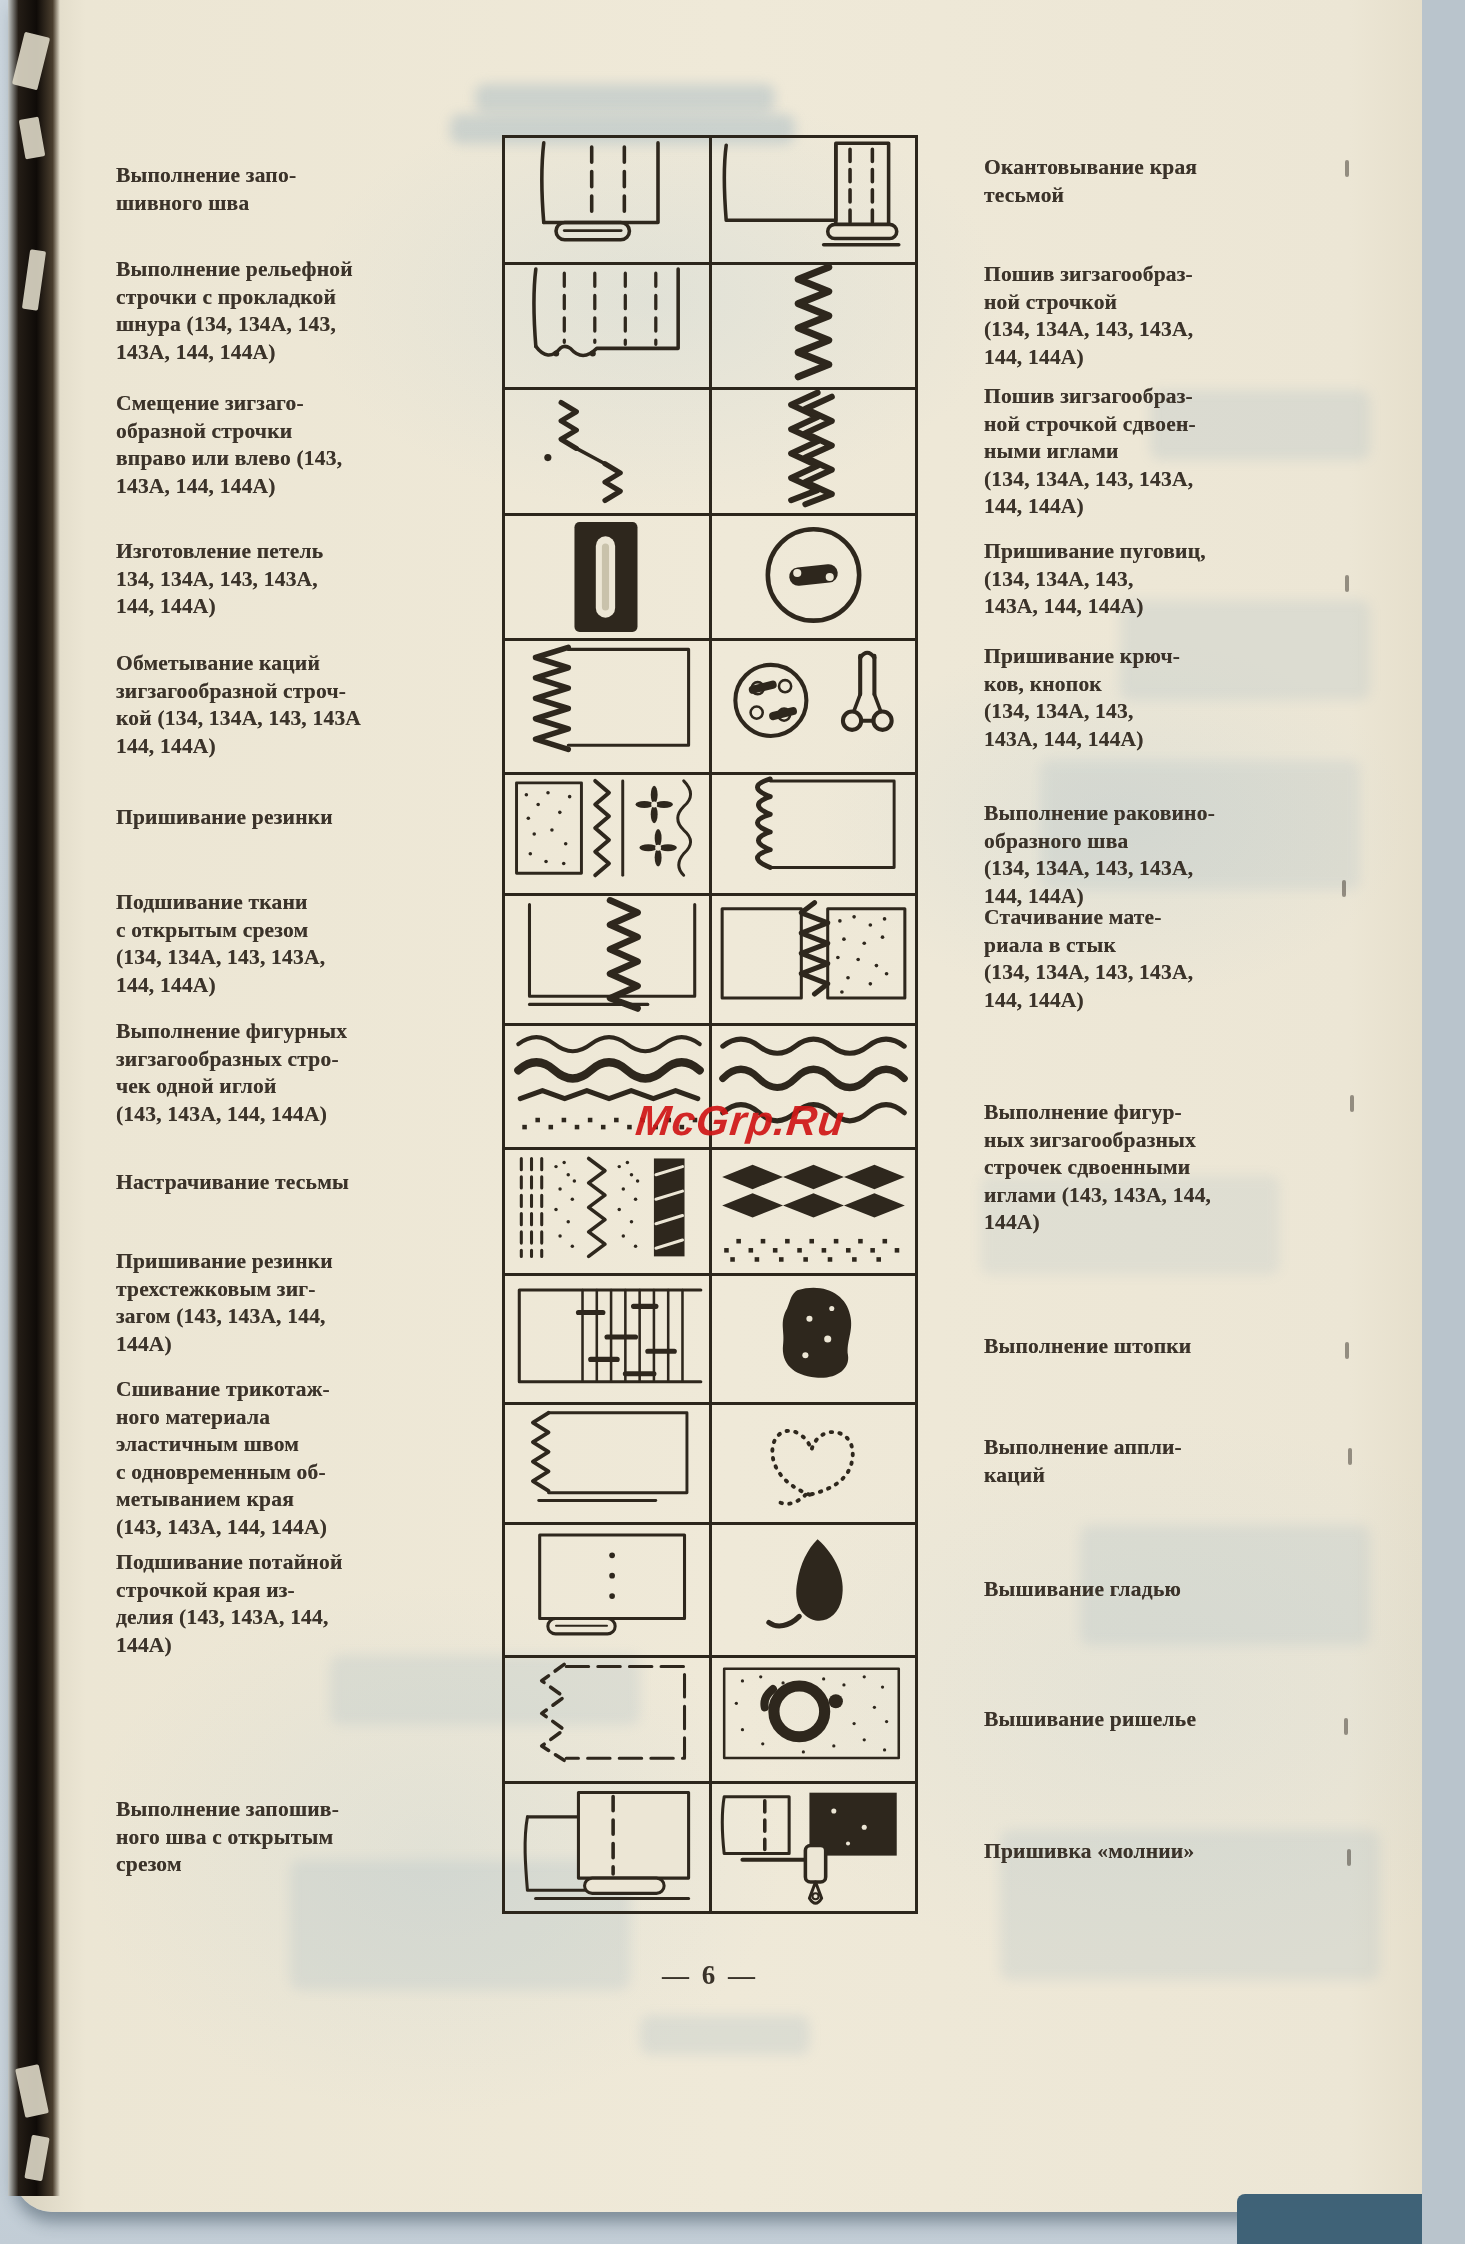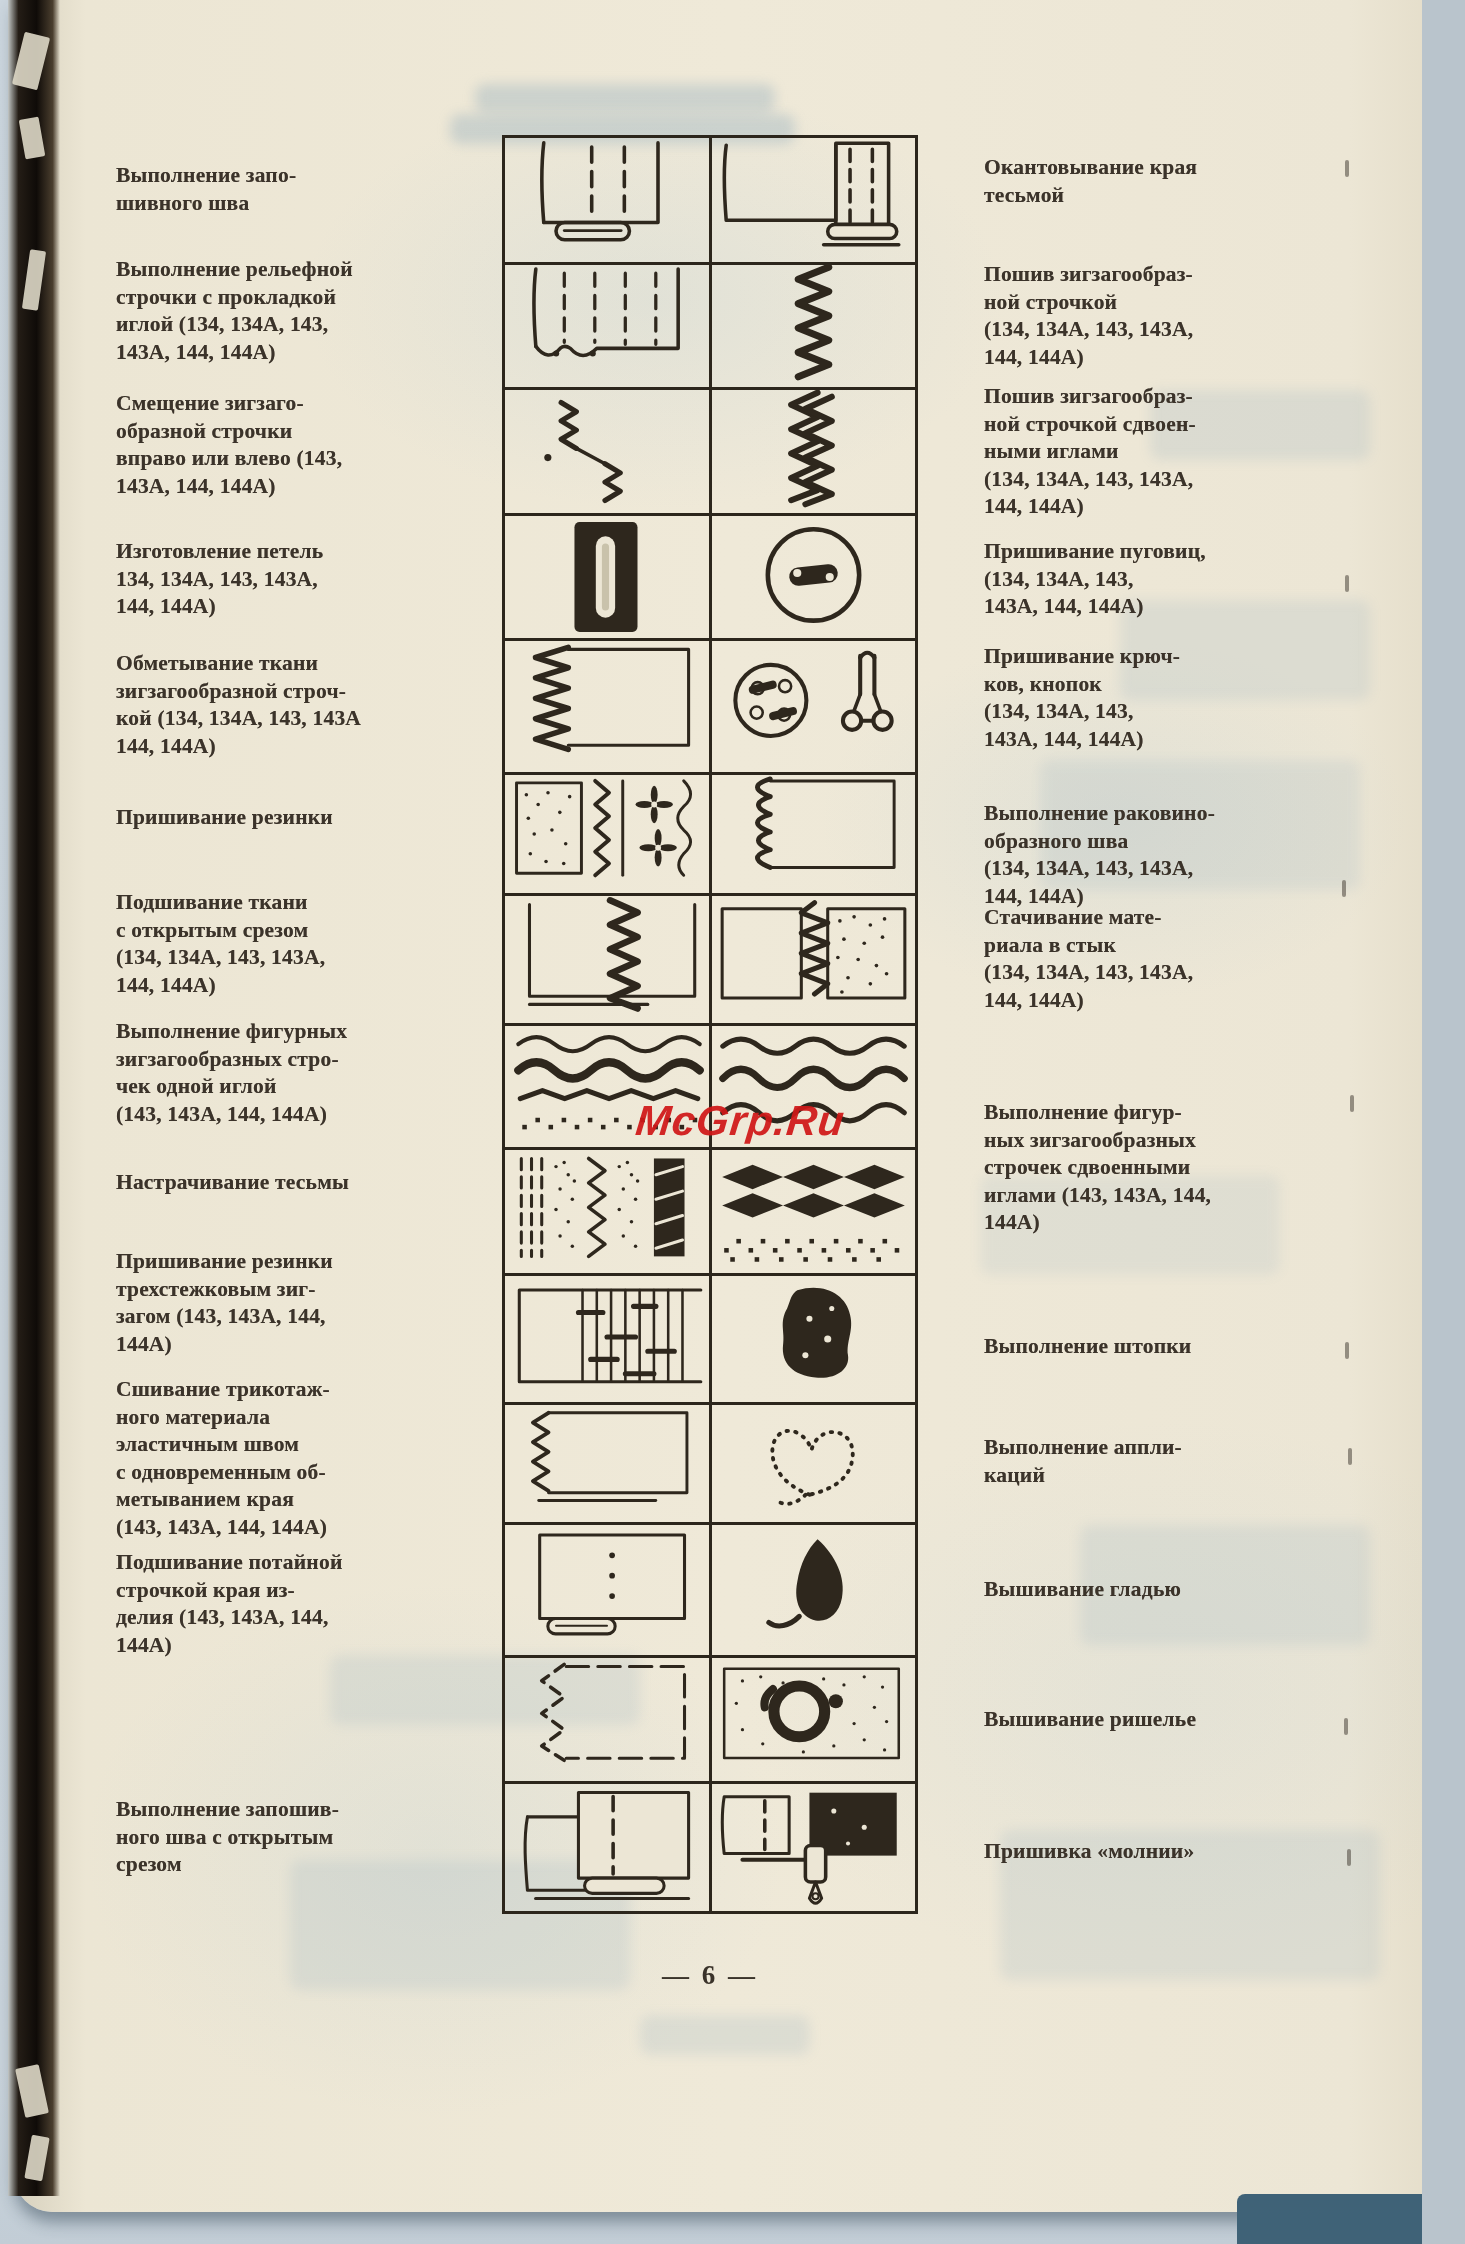--- a/index.html
+++ b/index.html
@@ -71,30 +71,30 @@
   <div class="tick" style="left:1350px;top:1095px;"></div>
   <div class="tick" style="left:1345px;top:1342px;"></div>
   <div class="tick" style="left:1348px;top:1448px;"></div>
   <div class="tick" style="left:1344px;top:1718px;"></div>
   <div class="tick" style="left:1347px;top:1849px;"></div>
 
   <div class="titem left" style="top:162px">Выполнение запо-
 шивного шва</div>
   <div class="titem left" style="top:256px">Выполнение рельефной
 строчки с прокладкой
-иглой (134, 134А, 143,
+шнура (134, 134А, 143,
 143А, 144, 144А)</div>
   <div class="titem left" style="top:390px">Смещение зигзаго-
 образной строчки
 вправо или влево (143,
 143А, 144, 144А)</div>
   <div class="titem left" style="top:538px">Изготовление петель
 134, 134А, 143, 143А,
 144, 144А)</div>
-  <div class="titem left" style="top:650px">Обметывание ткани
+  <div class="titem left" style="top:650px">Обметывание каций
 зигзагообразной строч-
 кой (134, 134А, 143, 143А
 144, 144А)</div>
   <div class="titem left" style="top:804px">Пришивание резинки</div>
   <div class="titem left" style="top:889px">Подшивание ткани
 с открытым срезом
 (134, 134А, 143, 143А,
 144, 144А)</div>
   <div class="titem left" style="top:1018px">Выполнение фигурных
 зигзагообразных стро-

